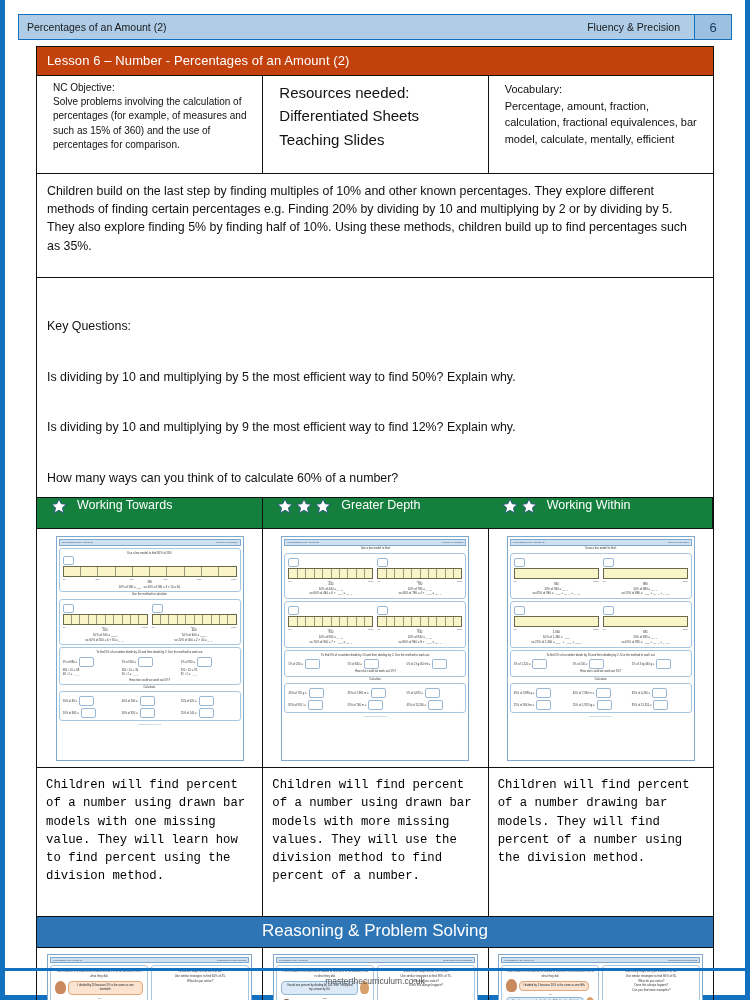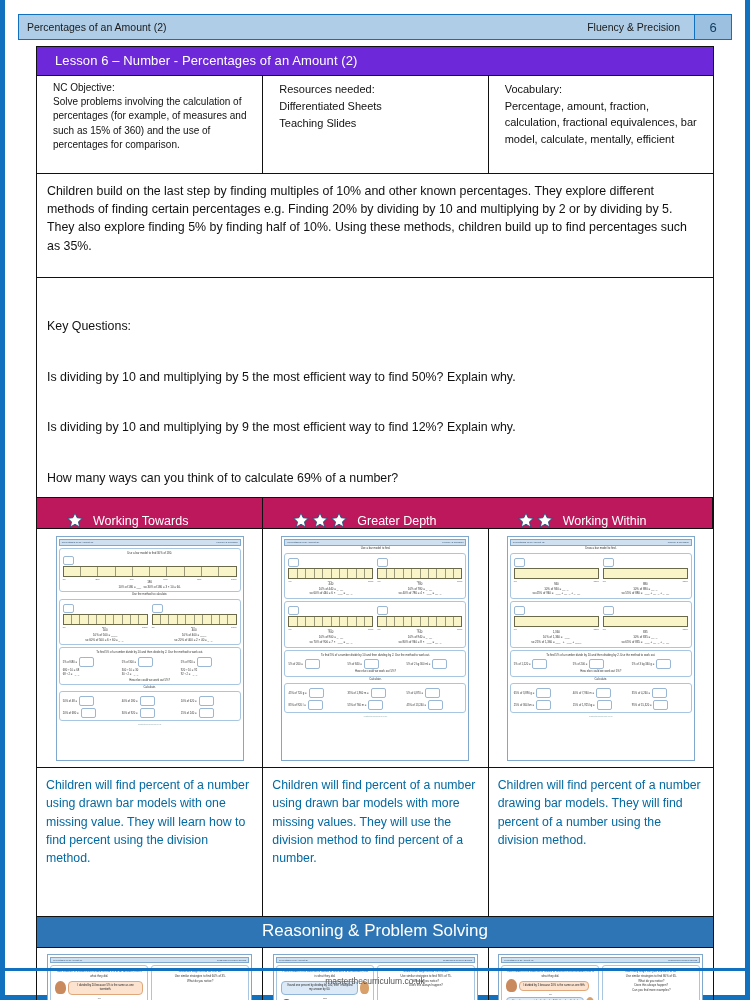--- a/index.html
+++ b/index.html
@@ -66,24 +66,24 @@
   }
 
   
   .sheet {
     position: absolute;
     left: 36px; top: 46px;
     width: 678px;
   }
 
   .lesson-title {
-    background: #6d28d9;
+    background: #c2410c;
     color: #ffffff;
     font-size: 13px;
-    padding: 6px 10px 7px 18px;
+    padding: 6px 10px 7px 10px;
     border: 1px solid #111111;
     box-sizing: border-box;
     letter-spacing: .1px;
   }
 
   .info-row {
     display: flex;
     border-left: 1px solid #111111;
     border-right: 1px solid #111111;
     border-bottom: 1px solid #111111;
@@ -92,21 +92,21 @@
   }
   .info-cell {
     padding: 5px 8px 8px 8px;
     box-sizing: border-box;
     font-size: 10px;
     line-height: 1.42;
     color: #111111;
     margin-left: 8px;
   }
   .info-cell.c1 { width: 227px; border-right: 1px solid #111111; }
-  .info-cell.c2 { width: 226px; border-right: 1px solid #111111; font-size: 11px; line-height:1.55; }
+  .info-cell.c2 { width: 226px; border-right: 1px solid #111111; font-size: 15px; line-height:1.55; }
   .info-cell.c3 { width: 225px; font-size: 11px; line-height:1.5; }
   .info-cell .lead { display: block; }
 
   .para-row {
     border-left: 1px solid #111111;
     border-right: 1px solid #111111;
     border-bottom: 1px solid #111111;
     box-sizing: border-box;
     padding: 8px 10px 22px 10px;
     font-size: 12.4px;
@@ -129,26 +129,26 @@
 
   
   .diff-head {
     display: flex;
     border-left: 1px solid #111111;
     border-right: 1px solid #111111;
     border-bottom: 1px solid #111111;
     box-sizing: border-box;
   }
   .diff-head-cell {
-    background: #be185d;
+    background: #15803d;
     height: 30px;
     display: flex;
-    align-items: flex-end;
-    box-sizing: border-box;
-    padding-left: 30px;
+    align-items: flex-start;
+    box-sizing: border-box;
+    padding-left: 14px;
   }
   .diff-head-cell.h1 { width: 227px; border-right: 1px solid #111111; }
   .diff-head-cell.h2 { width: 226px; border-right: 1px solid #111111; }
   .diff-head-cell.h3 { width: 225px; }
   .stars { display: flex; gap: 3px; margin-right: 10px; }
   .star { width: 16px; height: 16px; display:block; }
   .diff-label {
     color: #ffffff;
     font-size: 12.5px;
   }
@@ -243,21 +243,22 @@
     border-bottom: 1px solid #111111;
     border-top: 1px solid #111111;
     box-sizing: border-box;
     min-height: 150px;
   }
   .desc-cell {
     box-sizing: border-box;
     padding: 8px 9px;
     font-size: 12.3px;
     line-height: 1.47;
-    color: #0369a1;
+    color: #000000;
+    font-family: Liberation Mono, monospace;
   }
   .desc-cell.d1 { width: 227px; border-right: 1px solid #111111; }
   .desc-cell.d2 { width: 226px; border-right: 1px solid #111111; }
   .desc-cell.d3 { width: 225px; }
 
   
   .reason-head {
     background: #2E75B6;
     color: #ffffff;
     text-align: center;
@@ -378,21 +379,21 @@
       <span>Percentage, amount, fraction, calculation, fractional equivalences, bar model, calculate, mentally, efficient</span>
     </div>
   </div>
 
   <div class="para-row">Children build on the last step by finding multiples of 10% and other known percentages. They explore different methods of finding certain percentages e.g. Finding 20% by dividing by 10 and multiplying by 2 or by dividing by 5. They also explore finding 5% by finding half of 10%. Using these methods, children build up to find percentages such as 35%.</div>
 
   <div class="keyq-row">
     <span class="q">Key Questions:</span>
     <span class="q">Is dividing by 10 and multiplying by 5 the most efficient way to find 50%? Explain why.</span>
     <span class="q">Is dividing by 10 and multiplying by 9 the most efficient way to find 12%? Explain why.</span>
-    <span class="q">How many ways can you think of to calculate 69% of a number?</span>
+    <span class="q">How many ways can you think of to calculate 60% of a number?</span>
   </div>
 
   <div class="diff-head">
     <div class="diff-head-cell h1">
       <span class="stars">
         <svg class="star" viewBox="0 0 24 24">
             <polygon points="12,1.5 15.2,8.6 23,9.5 17.2,14.7 18.9,22.4 12,18.4 5.1,22.4 6.8,14.7 1,9.5 8.8,8.6" fill="#ffffff" stroke="#1F4E79" stroke-width="1.3"></polygon>
           </svg>
       </span>
       <span class="diff-label">Working Towards</span>

